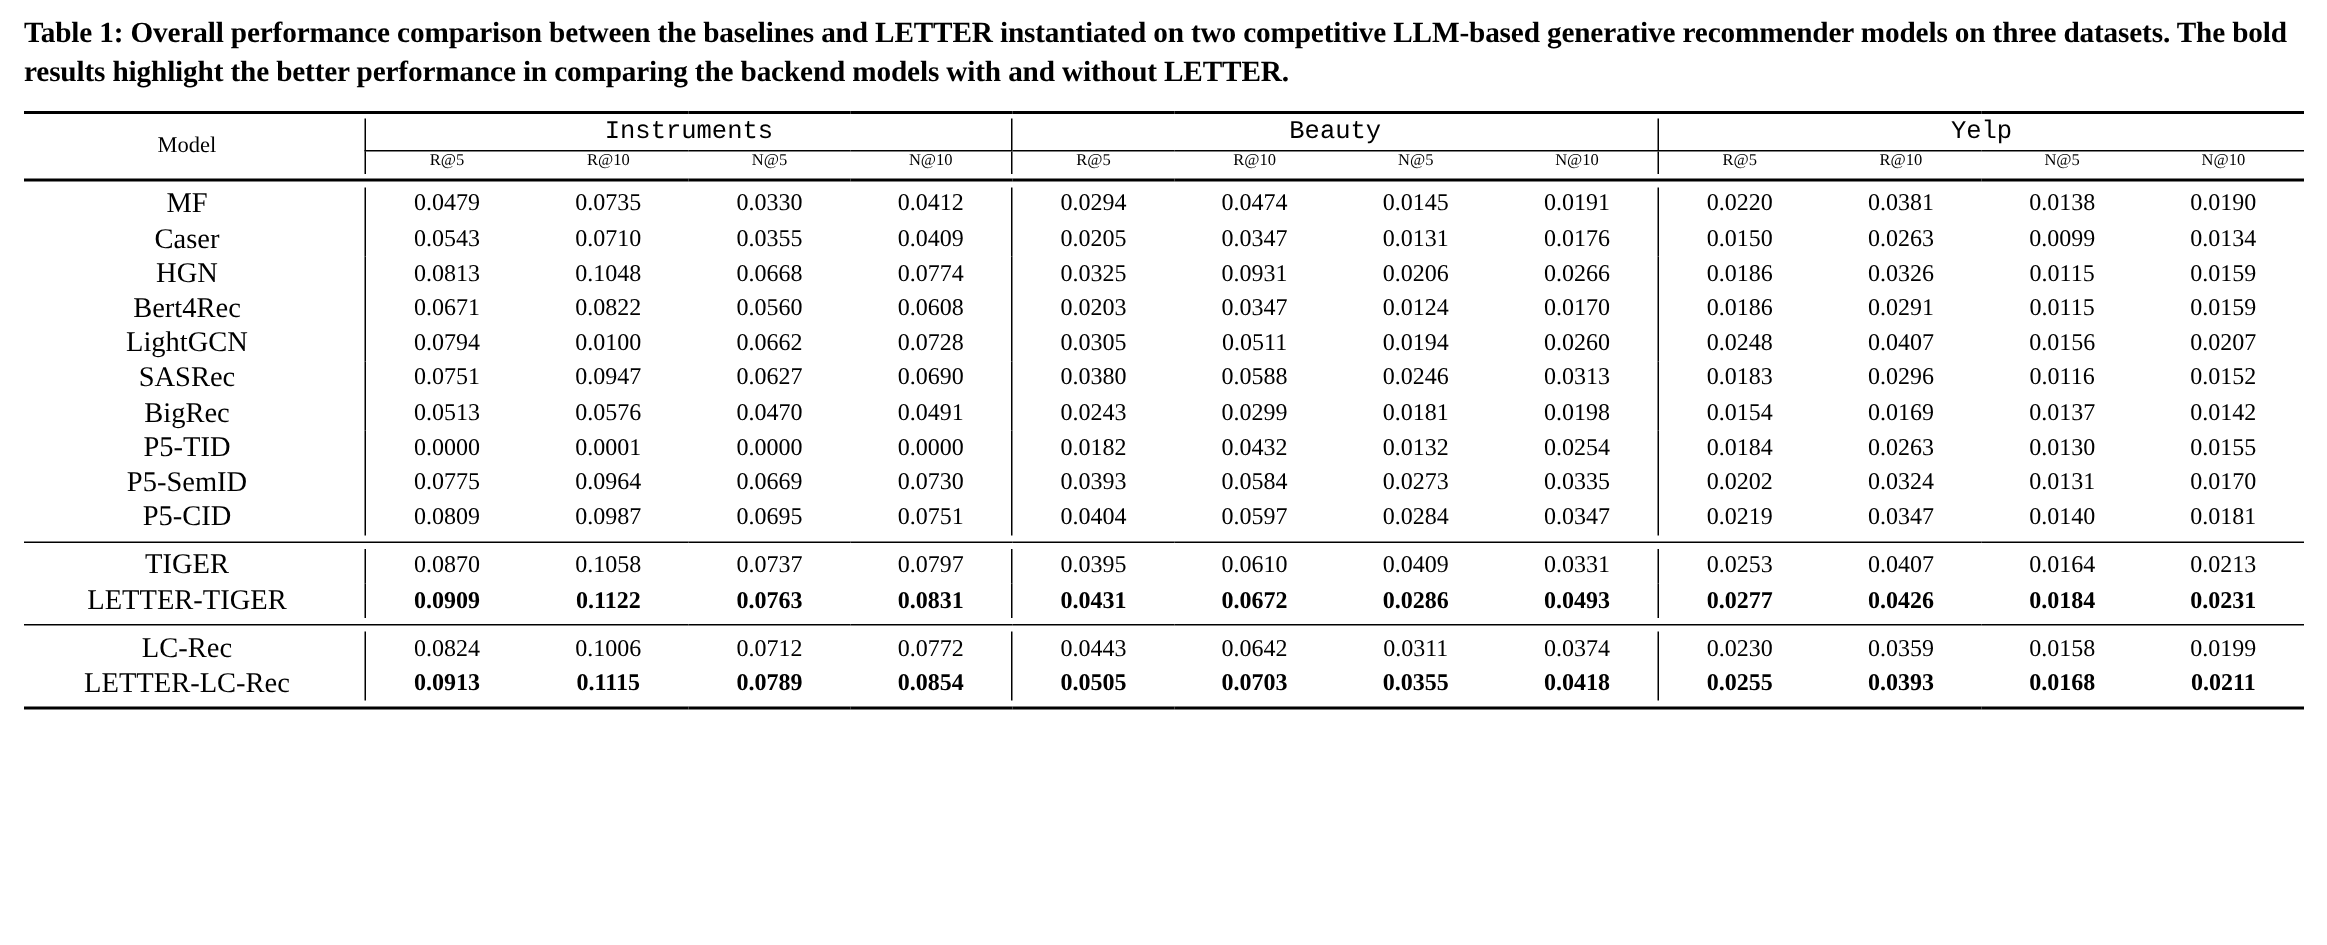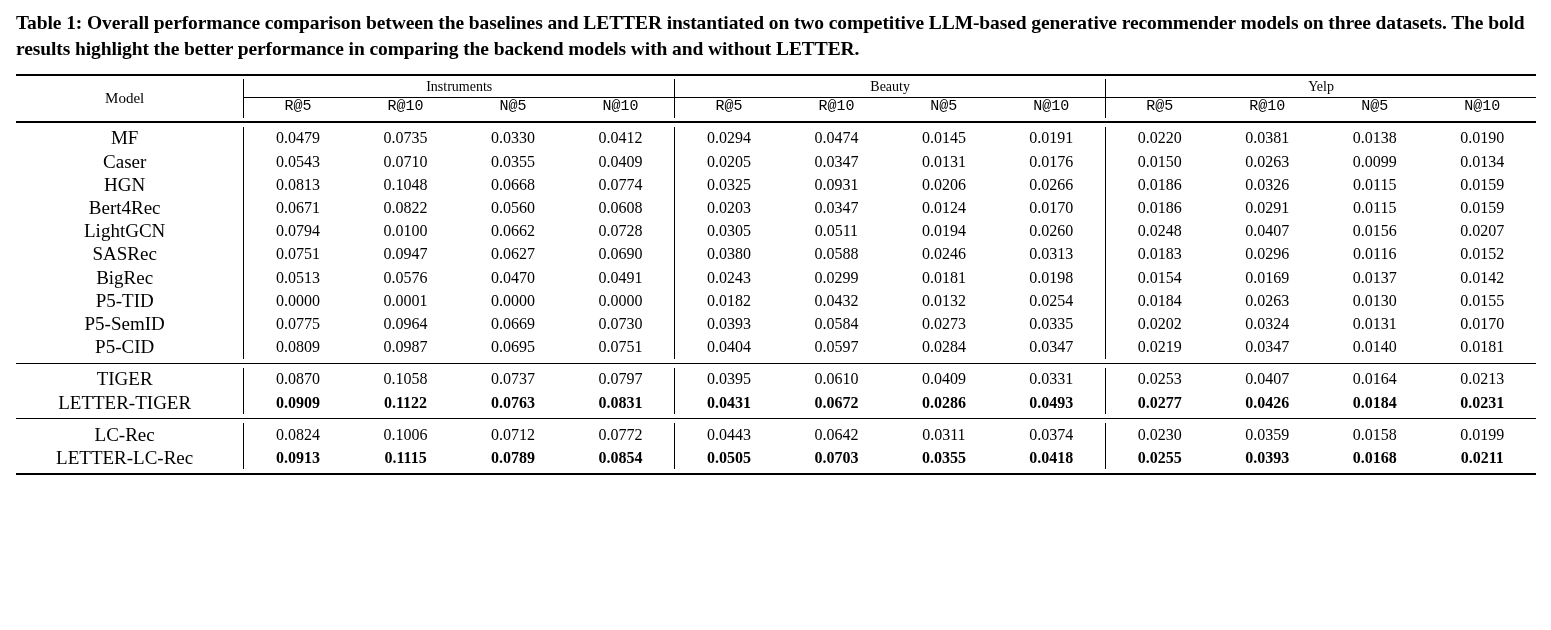--- a/index.html
+++ b/index.html
@@ -63,28 +63,28 @@
 
   .model-col {
     width: 218px;
     text-align: center;
     font-weight: bold;
     font-size: 15px;
     padding-right: 10px !important;
   }
   .grouphead {
     font-weight: bold;
-    font-size: 14px;
+    font-size: 17px;
     padding-bottom: 2px !important;
+    font-family: Liberation Mono, monospace;
   }
   .metrichead {
     font-weight: bold;
-    font-size: 15px;
+    font-size: 11px;
     padding-bottom: 3px !important;
-    font-family: Liberation Mono, monospace;
   }
   td.val {
     font-size: 16px;
     padding: 2.6px 0 2.6px 0 !important;
   }
   td.val.b { font-weight: bold; }
   .group-underline {
     border-bottom: 1.1px solid #000;
   }
   .row-name {

